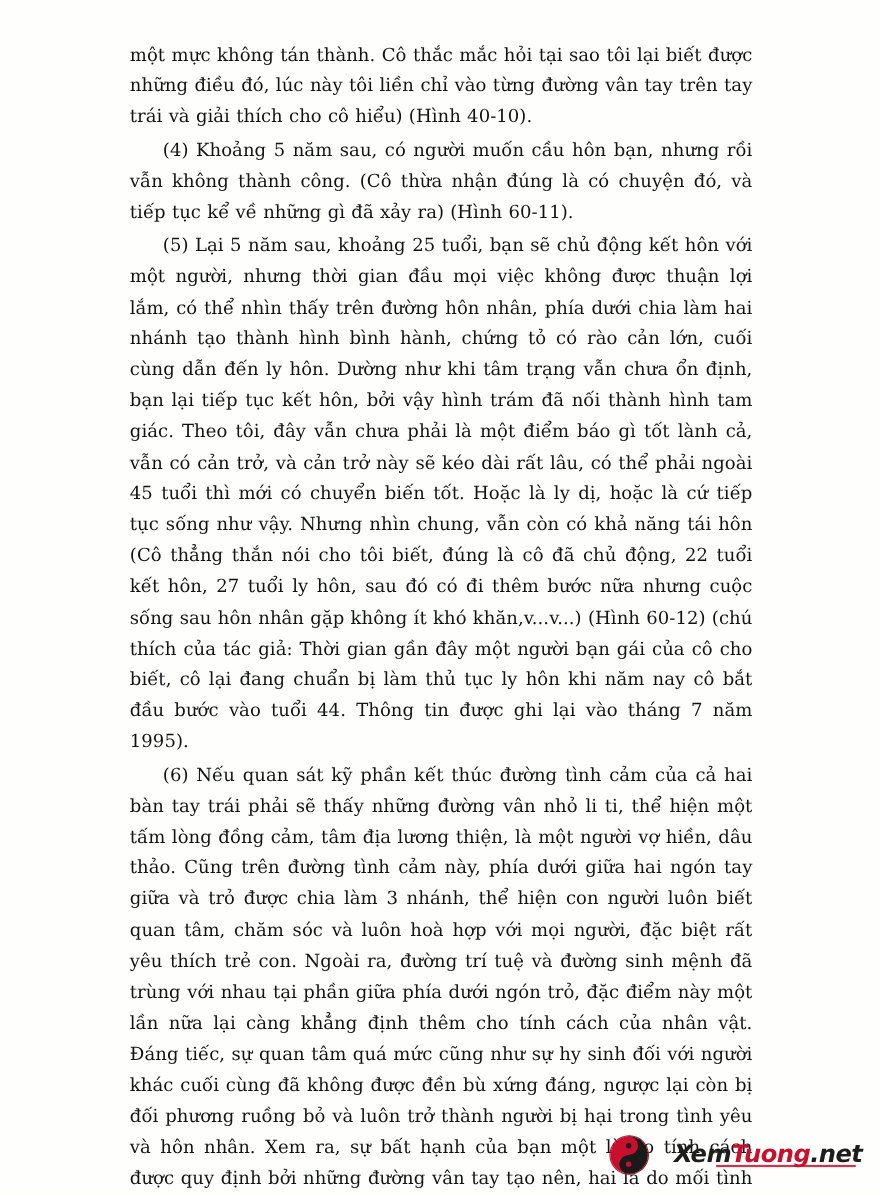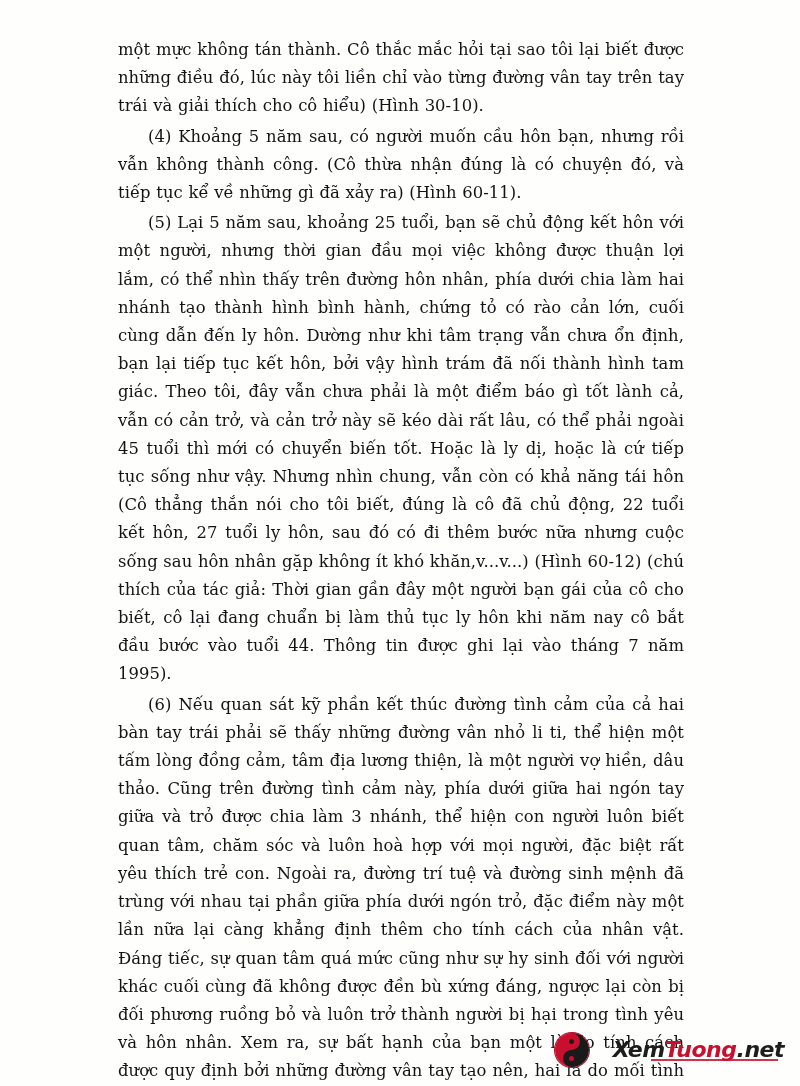--- a/index.html
+++ b/index.html
@@ -121,21 +121,21 @@
     color: #3a3a3a;
     font-family: "DejaVu Serif", "Liberation Serif", serif;
   }
 </style>
 </head>
 <body>
 
 <div class="page">
 
   <div class="content">
-    <p class="para">một mực không tán thành. Cô thắc mắc hỏi tại sao tôi lại biết được những điều đó, lúc này tôi liền chỉ vào từng đường vân tay trên tay trái và giải thích cho cô hiểu) (Hình 30-10).</p>
+    <p class="para">một mực không tán thành. Cô thắc mắc hỏi tại sao tôi lại biết được những điều đó, lúc này tôi liền chỉ vào từng đường vân tay trên tay trái và giải thích cho cô hiểu) (Hình 40-10).</p>
     <p class="para indent">(4) Khoảng 5 năm sau, có người muốn cầu hôn bạn, nhưng rồi vẫn không thành công. (Cô thừa nhận đúng là có chuyện đó, và tiếp tục kể về những gì đã xảy ra) (Hình 60-11).</p>
     <p class="para indent">(5) Lại 5 năm sau, khoảng 25 tuổi, bạn sẽ chủ động kết hôn với một người, nhưng thời gian đầu mọi việc không được thuận lợi lắm, có thể nhìn thấy trên đường hôn nhân, phía dưới chia làm hai nhánh tạo thành hình bình hành, chứng tỏ có rào cản lớn, cuối cùng dẫn đến ly hôn. Dường như khi tâm trạng vẫn chưa ổn định, bạn lại tiếp tục kết hôn, bởi vậy hình trám đã nối thành hình tam giác. Theo tôi, đây vẫn chưa phải là một điểm báo gì tốt lành cả, vẫn có cản trở, và cản trở này sẽ kéo dài rất lâu, có thể phải ngoài 45 tuổi thì mới có chuyển biến tốt. Hoặc là ly dị, hoặc là cứ tiếp tục sống như vậy. Nhưng nhìn chung, vẫn còn có khả năng tái hôn (Cô thẳng thắn nói cho tôi biết, đúng là cô đã chủ động, 22 tuổi kết hôn, 27 tuổi ly hôn, sau đó có đi thêm bước nữa nhưng cuộc sống sau hôn nhân gặp không ít khó khăn,v...v...) (Hình 60-12) (chú thích của tác giả: Thời gian gần đây một người bạn gái của cô cho biết, cô lại đang chuẩn bị làm thủ tục ly hôn khi năm nay cô bắt đầu bước vào tuổi 44. Thông tin được ghi lại vào tháng 7 năm 1995).</p>
     <p class="para indent">(6) Nếu quan sát kỹ phần kết thúc đường tình cảm của cả hai bàn tay trái phải sẽ thấy những đường vân nhỏ li ti, thể hiện một tấm lòng đồng cảm, tâm địa lương thiện, là một người vợ hiền, dâu thảo. Cũng trên đường tình cảm này, phía dưới giữa hai ngón tay giữa và trỏ được chia làm 3 nhánh, thể hiện con người luôn biết quan tâm, chăm sóc và luôn hoà hợp với mọi người, đặc biệt rất yêu thích trẻ con. Ngoài ra, đường trí tuệ và đường sinh mệnh đã trùng với nhau tại phần giữa phía dưới ngón trỏ, đặc điểm này một lần nữa lại càng khẳng định thêm cho tính cách của nhân vật. Đáng tiếc, sự quan tâm quá mức cũng như sự hy sinh đối với người khác cuối cùng đã không được đền bù xứng đáng, ngược lại còn bị đối phương ruồng bỏ và luôn trở thành người bị hại trong tình yêu và hôn nhân. Xem ra, sự bất hạnh của bạn một là do tính cách được quy định bởi những đường vân tay tạo nên, hai là do mối tình đầu</p>
   </div>
 
   <div class="page-number"></div>
 
   <div class="logo">
     <span class="logo-yinyang">
       <span class="logo-dot-top"></span>

